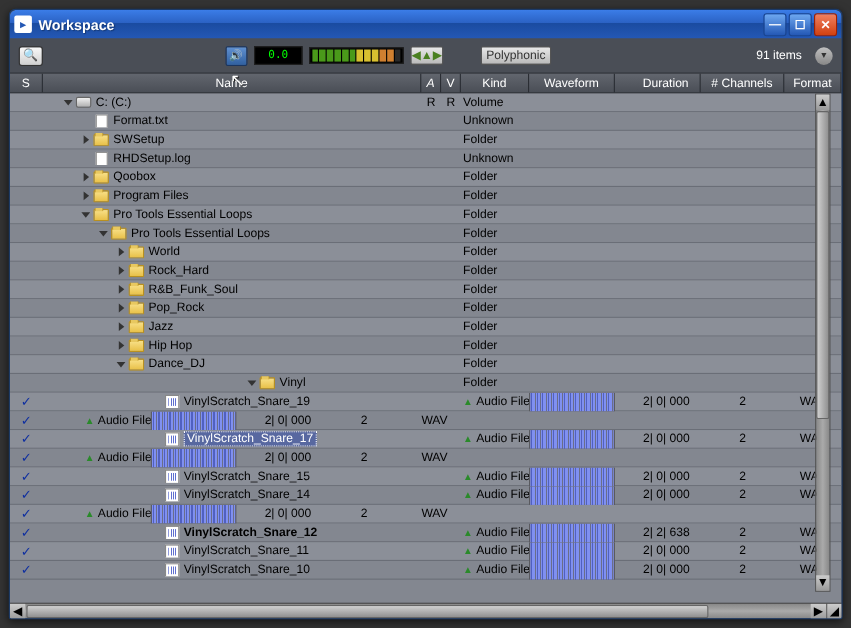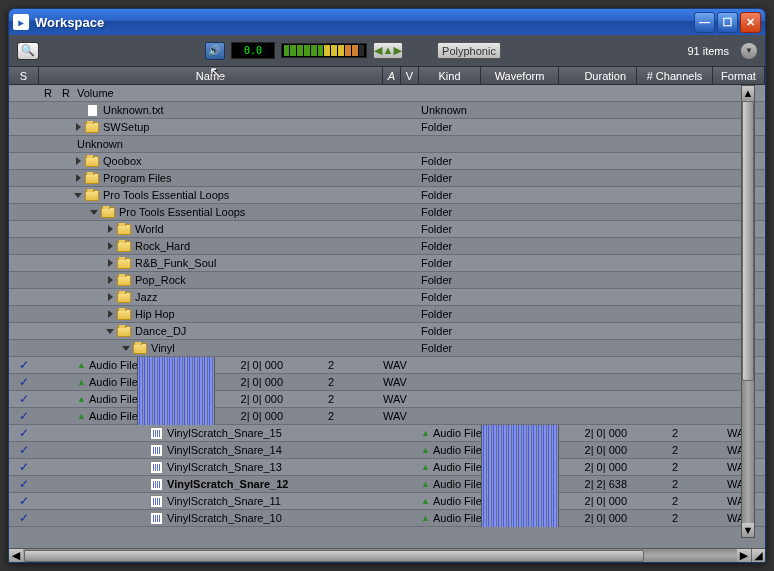--- a/index.html
+++ b/index.html
@@ -117,39 +117,49 @@
     <div class="hcol c-kind">Kind</div>
     <div class="hcol c-wave">Waveform</div>
     <div class="hcol c-dur">Duration</div>
     <div class="hcol c-ch"># Channels</div>
     <div class="hcol c-fmt">Format</div>
   </div>
 
   <div class="rows" id="rows">
       <div class="row">
         <div class="check"></div>
+        <div class="cell c-name" style="flex: 1 1 0%; min-width: 248px;">
+          <span class="indent" style="width: 16px;"></span>
+          <span class="disclosure">
+            <span class="tri-d"></span>
+          </span>
+          <span class="icon">
+            <span class="drive-icon"></span>
+          </span>
+          <span class="name-text">C: (C:)</span>
+        </div>
         <div class="cell c-a" style="width: 18px; justify-content: center;">R</div>
         <div class="cell c-v" style="width: 18px; justify-content: center;">R</div>
         <div class="cell c-kind" style="width: 62px;">
           <span>Volume</span>
         </div>
         <div class="cell c-wave" style="width: 78px; padding: 0px;"></div>
         <div class="cell c-dur" style="width: 78px; justify-content: flex-end; padding-right: 10px;"></div>
         <div class="cell c-ch" style="width: 76px; justify-content: center;"></div>
         <div class="cell c-fmt" style="width: 52px; justify-content: center;"></div>
       </div>
       <div class="row">
         <div class="check"></div>
         <div class="cell c-name" style="flex: 1 1 0%; min-width: 248px;">
           <span class="indent" style="width: 32px;"></span>
           <span class="disclosure"></span>
           <span class="icon">
             <span class="file-icon"></span>
           </span>
-          <span class="name-text">Unknown.txt</span>
+          <span class="name-text">Format.txt</span>
         </div>
         <div class="cell c-a" style="width: 18px; justify-content: center;"></div>
         <div class="cell c-v" style="width: 18px; justify-content: center;"></div>
         <div class="cell c-kind" style="width: 62px;">
           <span>Unknown</span>
         </div>
         <div class="cell c-wave" style="width: 78px; padding: 0px;"></div>
         <div class="cell c-dur" style="width: 78px; justify-content: flex-end; padding-right: 10px;"></div>
         <div class="cell c-ch" style="width: 76px; justify-content: center;"></div>
         <div class="cell c-fmt" style="width: 52px; justify-content: center;"></div>
@@ -171,20 +181,28 @@
         <div class="cell c-kind" style="width: 62px;">
           <span>Folder</span>
         </div>
         <div class="cell c-wave" style="width: 78px; padding: 0px;"></div>
         <div class="cell c-dur" style="width: 78px; justify-content: flex-end; padding-right: 10px;"></div>
         <div class="cell c-ch" style="width: 76px; justify-content: center;"></div>
         <div class="cell c-fmt" style="width: 52px; justify-content: center;"></div>
       </div>
       <div class="row">
         <div class="check"></div>
+        <div class="cell c-name" style="flex: 1 1 0%; min-width: 248px;">
+          <span class="indent" style="width: 32px;"></span>
+          <span class="disclosure"></span>
+          <span class="icon">
+            <span class="file-icon"></span>
+          </span>
+          <span class="name-text">RHDSetup.log</span>
+        </div>
         <div class="cell c-a" style="width: 18px; justify-content: center;"></div>
         <div class="cell c-v" style="width: 18px; justify-content: center;"></div>
         <div class="cell c-kind" style="width: 62px;">
           <span>Unknown</span>
         </div>
         <div class="cell c-wave" style="width: 78px; padding: 0px;"></div>
         <div class="cell c-dur" style="width: 78px; justify-content: flex-end; padding-right: 10px;"></div>
         <div class="cell c-ch" style="width: 76px; justify-content: center;"></div>
         <div class="cell c-fmt" style="width: 52px; justify-content: center;"></div>
       </div>
@@ -425,21 +443,21 @@
         <div class="cell c-kind" style="width: 62px;">
           <span>Folder</span>
         </div>
         <div class="cell c-wave" style="width: 78px; padding: 0px;"></div>
         <div class="cell c-dur" style="width: 78px; justify-content: flex-end; padding-right: 10px;"></div>
         <div class="cell c-ch" style="width: 76px; justify-content: center;"></div>
         <div class="cell c-fmt" style="width: 52px; justify-content: center;"></div>
       </div>
       <div class="row">
         <div class="check"></div>
-        <div class="cell c-name" style="flex: 1 1 0%; min-width: 248px;">
+        <div class="cell c-name" style="flex: 1 1 0%; min-width: 248px; justify-content: center;">
           <span class="indent" style="width: 80px;"></span>
           <span class="disclosure">
             <span class="tri-d"></span>
           </span>
           <span class="icon">
             <span class="folder-icon"></span>
           </span>
           <span class="name-text">Vinyl</span>
         </div>
         <div class="cell c-a" style="width: 18px; justify-content: center;"></div>
@@ -447,20 +465,28 @@
         <div class="cell c-kind" style="width: 62px;">
           <span>Folder</span>
         </div>
         <div class="cell c-wave" style="width: 78px; padding: 0px;"></div>
         <div class="cell c-dur" style="width: 78px; justify-content: flex-end; padding-right: 10px;"></div>
         <div class="cell c-ch" style="width: 76px; justify-content: center;"></div>
         <div class="cell c-fmt" style="width: 52px; justify-content: center;"></div>
       </div>
       <div class="row">
         <div class="check">✓</div>
+        <div class="cell c-name" style="flex: 1 1 0%; min-width: 248px;">
+          <span class="indent" style="width: 96px;"></span>
+          <span class="disclosure"></span>
+          <span class="icon">
+            <span class="audio-icon"></span>
+          </span>
+          <span class="name-text">VinylScratch_Snare_19</span>
+        </div>
         <div class="cell c-a" style="width: 18px; justify-content: center;"></div>
         <div class="cell c-v" style="width: 18px; justify-content: center;"></div>
         <div class="cell c-kind" style="width: 62px;">
           <span class="kind-icon">▲</span>
           <span>Audio File</span>
         </div>
         <div class="cell c-wave" style="width: 78px; padding: 0px;">
           <div class="wave-cell">
             <div class="wave-img"></div>
           </div>
@@ -481,60 +507,68 @@
           <div class="wave-cell">
             <div class="wave-img"></div>
           </div>
         </div>
         <div class="cell c-dur" style="width: 78px; justify-content: flex-end; padding-right: 10px;">2| 0| 000</div>
         <div class="cell c-ch" style="width: 76px; justify-content: center;">2</div>
         <div class="cell c-fmt" style="width: 52px; justify-content: center;">WAV</div>
       </div>
       <div class="row selected">
         <div class="check">✓</div>
-        <div class="cell c-a" style="width: 18px; justify-content: center;"></div>
-        <div class="cell c-v" style="width: 18px; justify-content: center;"></div>
-        <div class="cell c-kind" style="width: 62px;">
-          <span class="kind-icon">▲</span>
-          <span>Audio File</span>
-        </div>
-        <div class="cell c-wave" style="width: 78px; padding: 0px;">
-          <div class="wave-cell">
-            <div class="wave-img"></div>
-          </div>
-        </div>
-        <div class="cell c-dur" style="width: 78px; justify-content: flex-end; padding-right: 10px;">2| 0| 000</div>
-        <div class="cell c-ch" style="width: 76px; justify-content: center;">2</div>
-        <div class="cell c-fmt" style="width: 52px; justify-content: center;">WAV</div>
-      </div>
-      <div class="row">
-        <div class="check">✓</div>
-        <div class="cell c-a" style="width: 18px; justify-content: center;"></div>
-        <div class="cell c-v" style="width: 18px; justify-content: center;"></div>
-        <div class="cell c-kind" style="width: 62px;">
-          <span class="kind-icon">▲</span>
-          <span>Audio File</span>
-        </div>
-        <div class="cell c-wave" style="width: 78px; padding: 0px;">
-          <div class="wave-cell">
-            <div class="wave-img"></div>
-          </div>
-        </div>
-        <div class="cell c-dur" style="width: 78px; justify-content: flex-end; padding-right: 10px;">2| 0| 000</div>
-        <div class="cell c-ch" style="width: 76px; justify-content: center;">2</div>
-        <div class="cell c-fmt" style="width: 52px; justify-content: center;">WAV</div>
-      </div>
-      <div class="row">
-        <div class="check">✓</div>
         <div class="cell c-name" style="flex: 1 1 0%; min-width: 248px;">
           <span class="indent" style="width: 96px;"></span>
           <span class="disclosure"></span>
           <span class="icon">
             <span class="audio-icon"></span>
           </span>
+          <span class="name-text">VinylScratch_Snare_17</span>
+        </div>
+        <div class="cell c-a" style="width: 18px; justify-content: center;"></div>
+        <div class="cell c-v" style="width: 18px; justify-content: center;"></div>
+        <div class="cell c-kind" style="width: 62px;">
+          <span class="kind-icon">▲</span>
+          <span>Audio File</span>
+        </div>
+        <div class="cell c-wave" style="width: 78px; padding: 0px;">
+          <div class="wave-cell">
+            <div class="wave-img"></div>
+          </div>
+        </div>
+        <div class="cell c-dur" style="width: 78px; justify-content: flex-end; padding-right: 10px;">2| 0| 000</div>
+        <div class="cell c-ch" style="width: 76px; justify-content: center;">2</div>
+        <div class="cell c-fmt" style="width: 52px; justify-content: center;">WAV</div>
+      </div>
+      <div class="row">
+        <div class="check">✓</div>
+        <div class="cell c-a" style="width: 18px; justify-content: center;"></div>
+        <div class="cell c-v" style="width: 18px; justify-content: center;"></div>
+        <div class="cell c-kind" style="width: 62px;">
+          <span class="kind-icon">▲</span>
+          <span>Audio File</span>
+        </div>
+        <div class="cell c-wave" style="width: 78px; padding: 0px;">
+          <div class="wave-cell">
+            <div class="wave-img"></div>
+          </div>
+        </div>
+        <div class="cell c-dur" style="width: 78px; justify-content: flex-end; padding-right: 10px;">2| 0| 000</div>
+        <div class="cell c-ch" style="width: 76px; justify-content: center;">2</div>
+        <div class="cell c-fmt" style="width: 52px; justify-content: center;">WAV</div>
+      </div>
+      <div class="row">
+        <div class="check">✓</div>
+        <div class="cell c-name" style="flex: 1 1 0%; min-width: 248px;">
+          <span class="indent" style="width: 96px;"></span>
+          <span class="disclosure"></span>
+          <span class="icon">
+            <span class="audio-icon"></span>
+          </span>
           <span class="name-text">VinylScratch_Snare_15</span>
         </div>
         <div class="cell c-a" style="width: 18px; justify-content: center;"></div>
         <div class="cell c-v" style="width: 18px; justify-content: center;"></div>
         <div class="cell c-kind" style="width: 62px;">
           <span class="kind-icon">▲</span>
           <span>Audio File</span>
         </div>
         <div class="cell c-wave" style="width: 78px; padding: 0px;">
           <div class="wave-cell">
@@ -565,28 +599,20 @@
           <div class="wave-cell">
             <div class="wave-img"></div>
           </div>
         </div>
         <div class="cell c-dur" style="width: 78px; justify-content: flex-end; padding-right: 10px;">2| 0| 000</div>
         <div class="cell c-ch" style="width: 76px; justify-content: center;">2</div>
         <div class="cell c-fmt" style="width: 52px; justify-content: center;">WAV</div>
       </div>
       <div class="row">
         <div class="check">✓</div>
-        <div class="cell c-name" style="flex: 1 1 0%; min-width: 248px;">
-          <span class="indent" style="width: 96px;"></span>
-          <span class="disclosure"></span>
-          <span class="icon">
-            <span class="audio-icon"></span>
-          </span>
-          <span class="name-text">VinylScratch_Snare_13</span>
-        </div>
         <div class="cell c-a" style="width: 18px; justify-content: center;"></div>
         <div class="cell c-v" style="width: 18px; justify-content: center;"></div>
         <div class="cell c-kind" style="width: 62px;">
           <span class="kind-icon">▲</span>
           <span>Audio File</span>
         </div>
         <div class="cell c-wave" style="width: 78px; padding: 0px;">
           <div class="wave-cell">
             <div class="wave-img"></div>
           </div>

